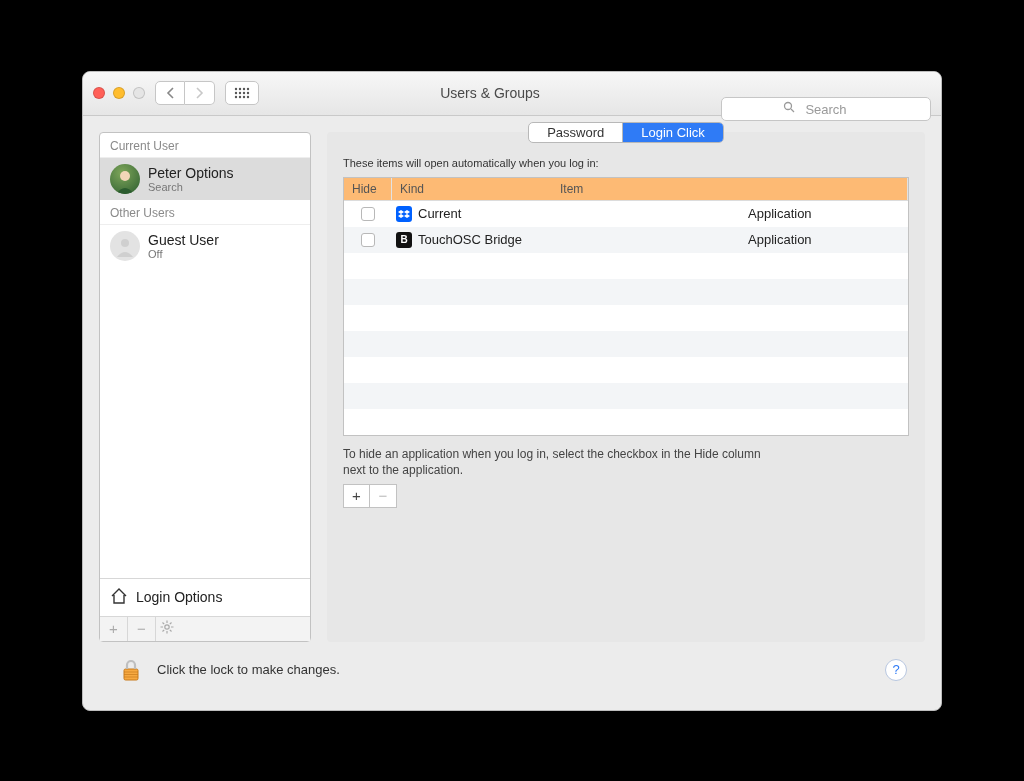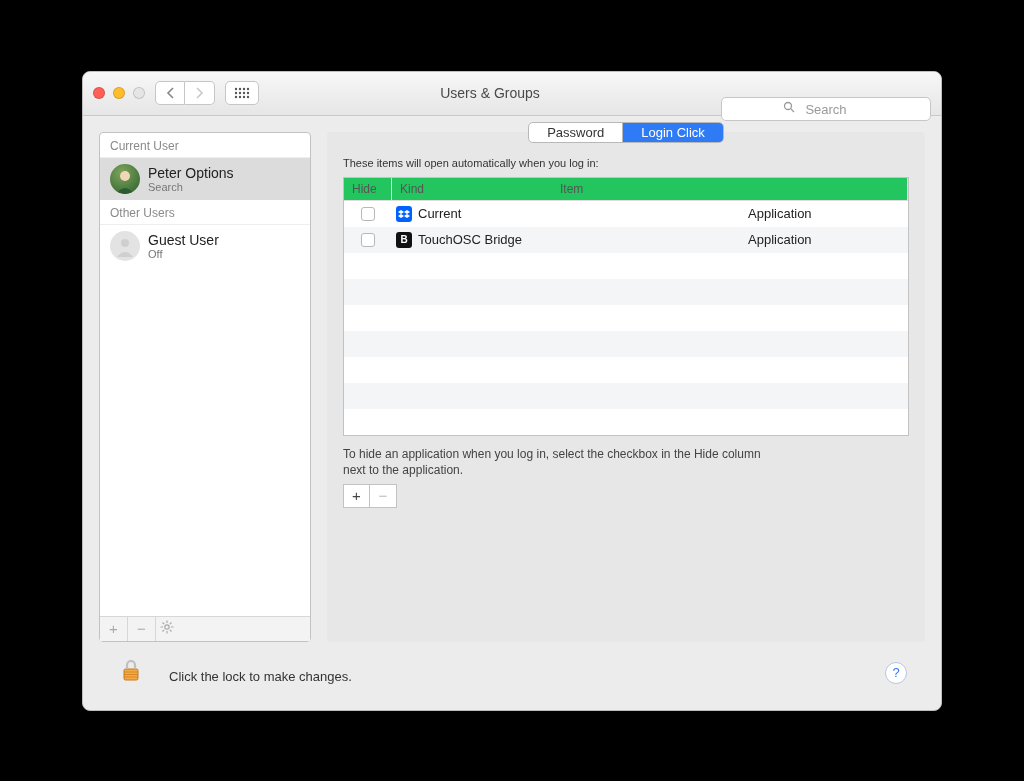--- a/index.html
+++ b/index.html
@@ -82,21 +82,21 @@
     height:21px;
   }
   .tab {
     padding:2px 18px; font-size:13px; display:flex; align-items:center; color:#333; cursor:default;
   }
   .tab.active { background:#2f7bf6; color:#fff; }
   .tab:first-child { border-right:1px solid #b8b8b8; }
 
   .prompt { font-size:11px; color:#333; padding:0 16px 8px 16px; }
   .table-wrap { margin:0 16px; border:1px solid #c2c2c2; background:#fff; }
-  .thead { display:flex; background:#22c55e; border-bottom:1px solid #dcdcdc; font-size:12px; color:#555; }
+  .thead { display:flex; background:#fdba74; border-bottom:1px solid #dcdcdc; font-size:12px; color:#555; }
   .th { padding:4px 8px; border-right:1px solid #e2e2e2; }
   .th.hide { width:48px; }
   .th.item { flex:1; }
   .th.kind { width:160px; border-right:none; }
   .tbody { }
   .tr { display:flex; align-items:center; height:26px; font-size:13px; color:#222; }
   .tr:nth-child(even) { background:#f3f5f7; }
   .td.hide { width:48px; display:flex; justify-content:center; }
   .td.item { flex:1; display:flex; align-items:center; gap:6px; padding-left:4px; }
   .td.kind { width:160px; }
@@ -111,21 +111,21 @@
 
   .hint { font-size:12px; color:#444; padding:10px 16px 6px 16px; max-width:460px; line-height:1.35; }
   .addremove { margin:0 16px 14px 16px; display:flex; border:1px solid #c2c2c2; width:fit-content; background:#fff; }
   .arbtn {
     width:26px; height:22px; display:flex; align-items:center; justify-content:center; font-size:15px;
     border-right:1px solid #c2c2c2; color:#444;
   }
   .arbtn:last-child { border-right:none; color:#bbb; }
 
   .footer {
-    display:flex; align-items:flex-end; padding:14px 18px 18px 18px; gap:24px;
+    display:flex; align-items:center; padding:14px 18px 18px 18px; gap:12px;
   }
   .lock-icon { width:28px; height:28px; }
   .lock-text { font-size:13px; color:#333; flex:1; }
   .help {
     width:22px; height:22px; border-radius:50%; border:1px solid #b8c7e0; background:#fff;
     color:#2f7bf6; font-size:13px; display:flex; align-items:center; justify-content:center;
   }
 </style>
 </head>
 <body>
@@ -202,20 +202,28 @@
                 <circle cx="11" cy="8" r="4" fill="#cfcfcf"></circle>
                 <path d="M3 22 Q11 12 19 22" fill="#cfcfcf"></path>
               </svg>
           </div>
           <div>
             <div class="uname">Guest User</div>
             <div class="urole">Off</div>
           </div>
         </div>
         <div class="sidebar-spacer"></div>
+        <div class="login-options">
+          <span>
+            <svg width="18" height="18" viewBox="0 0 18 18">
+                <path d="M2 9 L9 2 L16 9 M4 8 V16 H14 V8" fill="none" stroke="#333" stroke-width="1.4"></path>
+              </svg>
+          </span>
+          <span>Login Options</span>
+        </div>
         <div class="sidebar-buttons">
           <div class="sbtn">+</div>
           <div class="sbtn">−</div>
           <div class="sbtn">
             <span>
               <svg width="14" height="14" viewBox="0 0 14 14">
                   <circle cx="7" cy="7" r="2.2" fill="none" stroke="#aaa" stroke-width="1.2"></circle>
                   <g stroke="#aaa" stroke-width="1.2">
                     <line x1="7" y1="0.5" x2="7" y2="3"></line>
                     <line x1="7" y1="11" x2="7" y2="13.5"></line>

